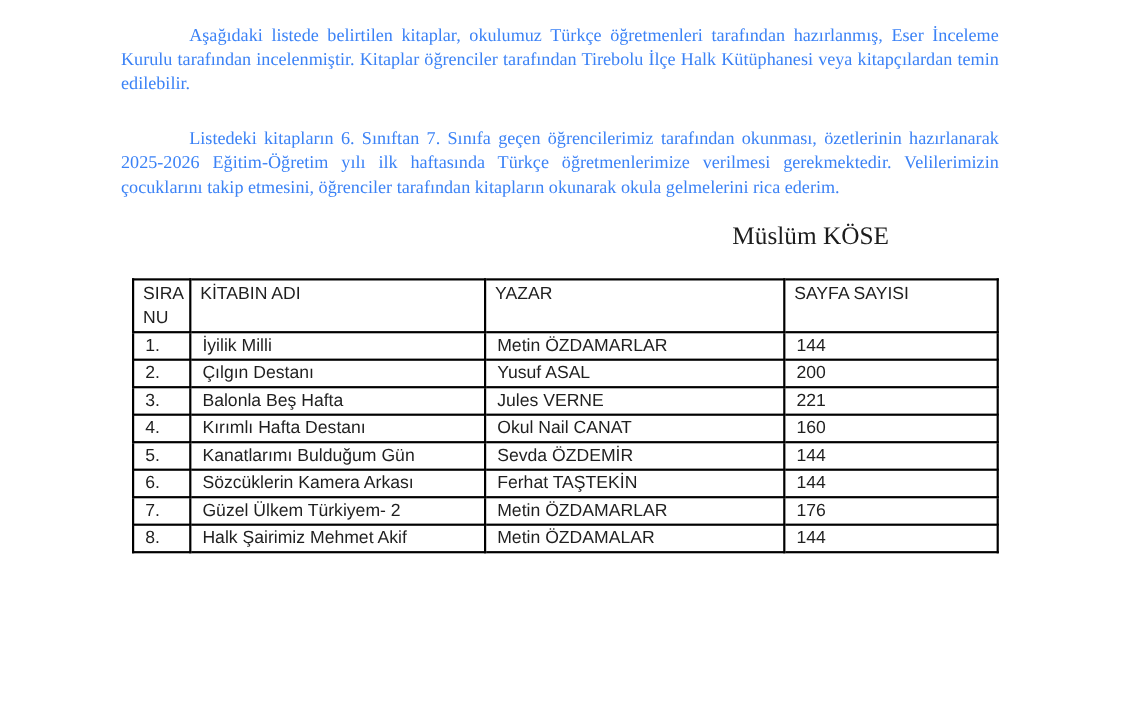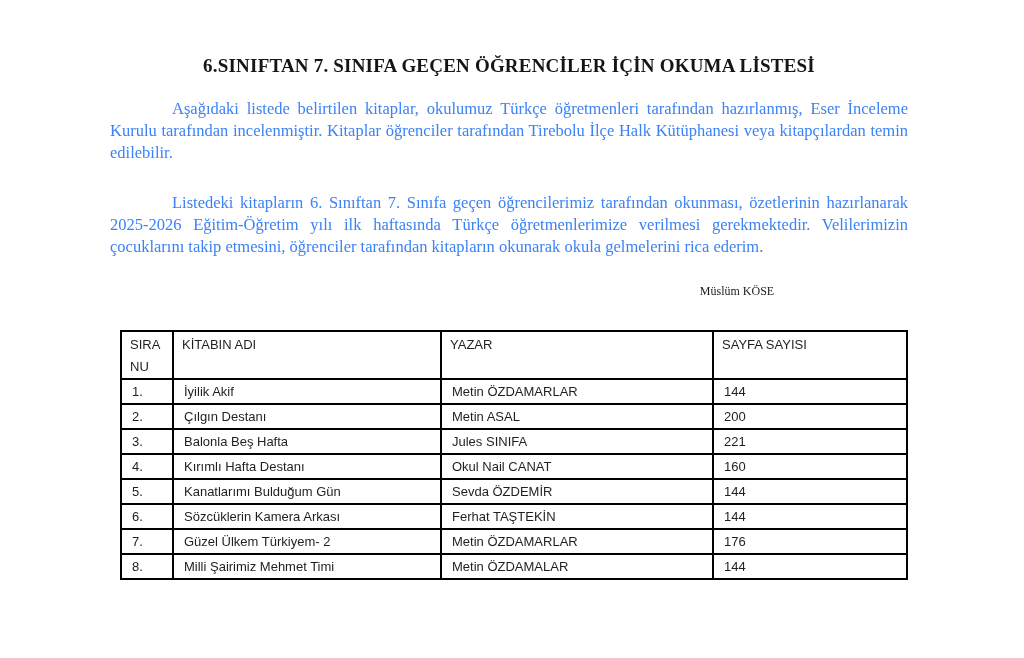--- a/index.html
+++ b/index.html
@@ -41,32 +41,32 @@
     color: #3b82f6;
   }
   .para.p1 { margin-top: 21px; }
   .para.p2 { margin-top: 28px; }
   .signature {
     margin-top: 22px;
     margin-left: 517px;
     width: 220px;
     text-align: center;
     font-family: "Liberation Serif", serif;
-    font-size: 12px;
+    font-size: 23px;
     line-height: 23px;
     color: #1c1c1c;
   }
   table.reading-list {
     margin-top: 27px;
     margin-left: 10px;
     border-collapse: collapse;
     table-layout: fixed;
     width: 786px;
     font-family: "Liberation Sans", sans-serif;
-    font-size: 13px;
+    font-size: 16px;
     color: #1f1f1f;
   }
   table.reading-list th,
   table.reading-list td {
     border: 2px solid #000000;
     font-weight: normal;
     text-align: left;
     overflow: hidden;
     white-space: nowrap;
   }
@@ -89,21 +89,20 @@
   th.h-no     { padding-left: 6px; }
   th.h-author { text-align: center; padding-left: 4px; margin-left: 32px; }
   td.cell-no  { padding-left: 9px; }
 </style>
 </head>
 <body>
 
 <div class="page">
   <div class="content">
 
-    <div class="doc-title">6.SINIFTAN 7. SINIFA GEÇEN ÖĞRENCİLER İÇİN OKUMA LİSTESİ</div>
 
     <p class="para p1">Aşağıdaki listede belirtilen kitaplar, okulumuz Türkçe öğretmenleri tarafından hazırlanmış, Eser İnceleme Kurulu tarafından incelenmiştir. Kitaplar öğrenciler tarafından Tirebolu İlçe Halk Kütüphanesi veya kitapçılardan temin edilebilir.</p>
 
     <p class="para p2">Listedeki kitapların 6. Sınıftan 7. Sınıfa geçen öğrencilerimiz tarafından okunması, özetlerinin hazırlanarak 2025-2026 Eğitim-Öğretim yılı ilk haftasında Türkçe öğretmenlerimize verilmesi gerekmektedir. Velilerimizin çocuklarını takip etmesini, öğrenciler tarafından kitapların okunarak okula gelmelerini rica ederim.</p>
 
     <div class="signature">
       <div>Müslüm KÖSE</div>
     </div>
 
     <table class="reading-list">
@@ -117,34 +116,34 @@
         <tr>
           <th class="h-no">SIRA NU</th>
           <th class="h-book">KİTABIN ADI</th>
           <th class="h-author">YAZAR</th>
           <th class="h-pages">SAYFA SAYISI</th>
         </tr>
       </thead>
       <tbody>
         <tr>
           <td class="cell-no">1.</td>
-          <td>İyilik Akif</td>
+          <td>İyilik Milli</td>
           <td>Metin ÖZDAMARLAR</td>
           <td>144</td>
         </tr>
         <tr>
           <td class="cell-no">2.</td>
           <td>Çılgın Destanı</td>
-          <td>Metin ASAL</td>
+          <td>Yusuf ASAL</td>
           <td>200</td>
         </tr>
         <tr>
           <td class="cell-no">3.</td>
           <td>Balonla Beş Hafta</td>
-          <td>Jules SINIFA</td>
+          <td>Jules VERNE</td>
           <td>221</td>
         </tr>
         <tr>
           <td class="cell-no">4.</td>
           <td>Kırımlı Hafta Destanı</td>
           <td>Okul Nail CANAT</td>
           <td>160</td>
         </tr>
         <tr>
           <td class="cell-no">5.</td>
@@ -159,21 +158,21 @@
           <td>144</td>
         </tr>
         <tr>
           <td class="cell-no">7.</td>
           <td>Güzel Ülkem Türkiyem- 2</td>
           <td>Metin ÖZDAMARLAR</td>
           <td>176</td>
         </tr>
         <tr>
           <td class="cell-no">8.</td>
-          <td>Milli Şairimiz Mehmet Timi</td>
+          <td>Halk Şairimiz Mehmet Akif</td>
           <td>Metin ÖZDAMALAR</td>
           <td>144</td>
         </tr>
       </tbody>
     </table>
 
   </div>
 </div>
 
 </body></html>

